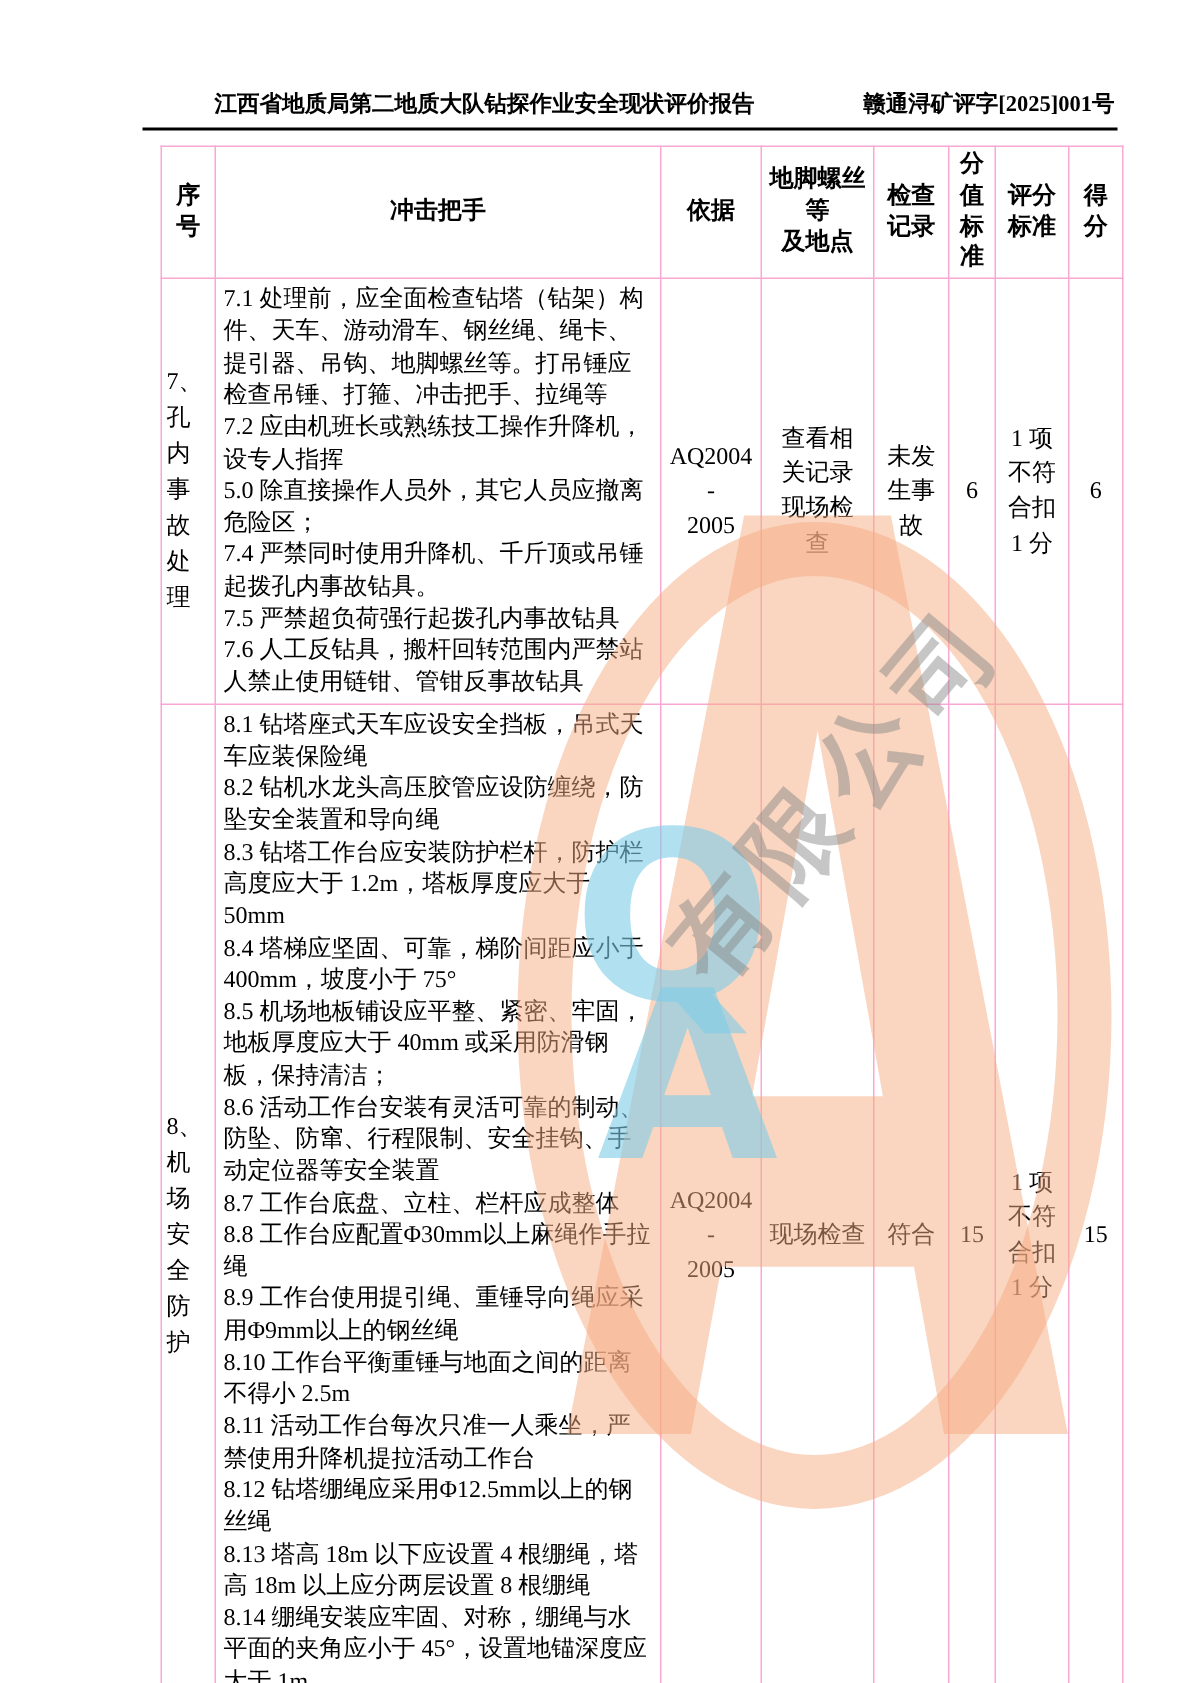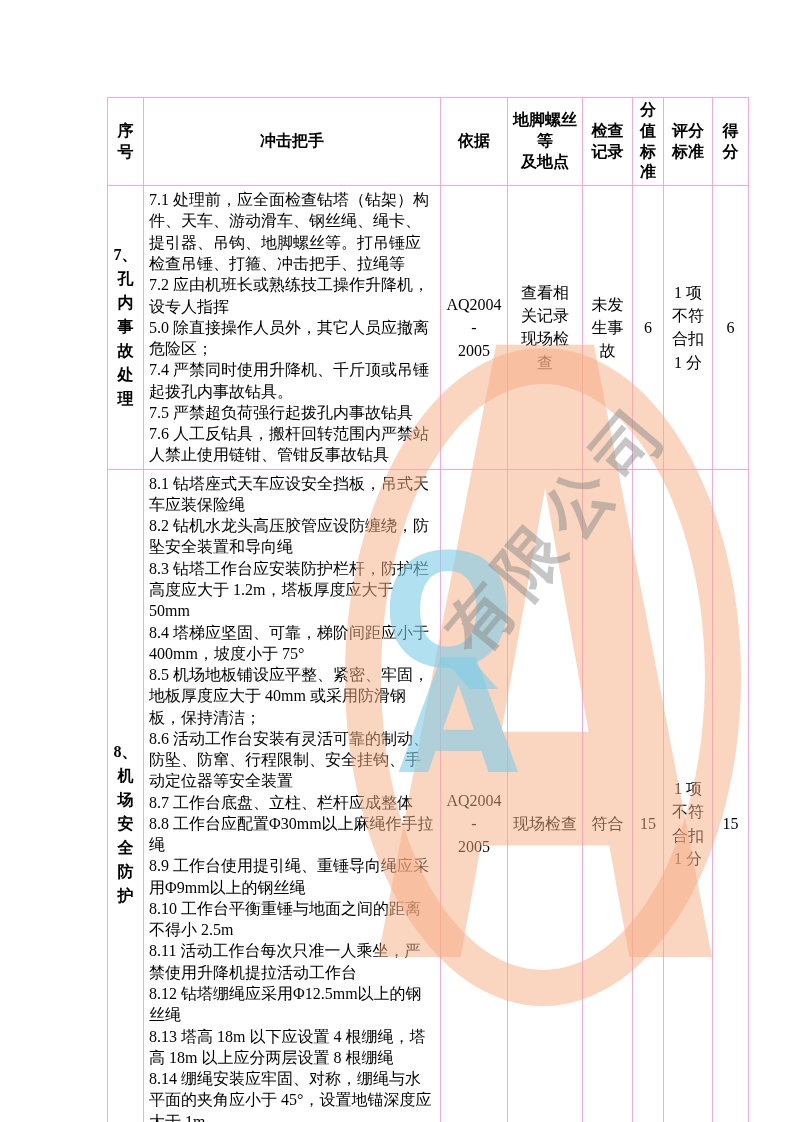--- a/index.html
+++ b/index.html
@@ -33,22 +33,22 @@
     font-size:16px;
   }
   .eval-table th{
     font-weight:bold;text-align:center;vertical-align:middle;
     line-height:1.3;
   }
   tr.hdr{height:68px;}
   tr.row7{height:272px;}
   tr.row8{height:600px;}
   td.seq{
-    text-align:center;vertical-align:middle;
-    word-break:break-all;line-height:1.5;padding:0 3px;font-weight:bold;
+    text-align:left;vertical-align:middle;
+    word-break:break-all;line-height:1.5;padding:0 3px;
   }
   td.content{
     text-align:left;vertical-align:top;
     line-height:1.33;padding:3px 4px 3px 5px;
   }
   td.center{
     text-align:center;vertical-align:middle;line-height:1.45;
   }
   .page-number{
     position:absolute;left:0;top:1038px;width:100%;
@@ -88,20 +88,24 @@
     font-size:66px;letter-spacing:10px;white-space:nowrap;
     color:rgba(135,135,135,0.48);
     transform:rotate(-50deg);transform-origin:left center;
   }
 </style>
 </head>
 <body>
 
 <div class="page">
 
+  <div class="page-header">
+    <span>江西省地质局第二地质大队钻探作业安全现状评价报告</span>
+    <span>赣通浔矿评字[2025]001号</span>
+  </div>
 
   <table class="eval-table">
     <colgroup>
       <col style="width:36px">
         <col style="width:297px">
         <col style="width:67px">
         <col style="width:75px">
       <col style="width:50px">
         <col style="width:31px">
         <col style="width:49px">

